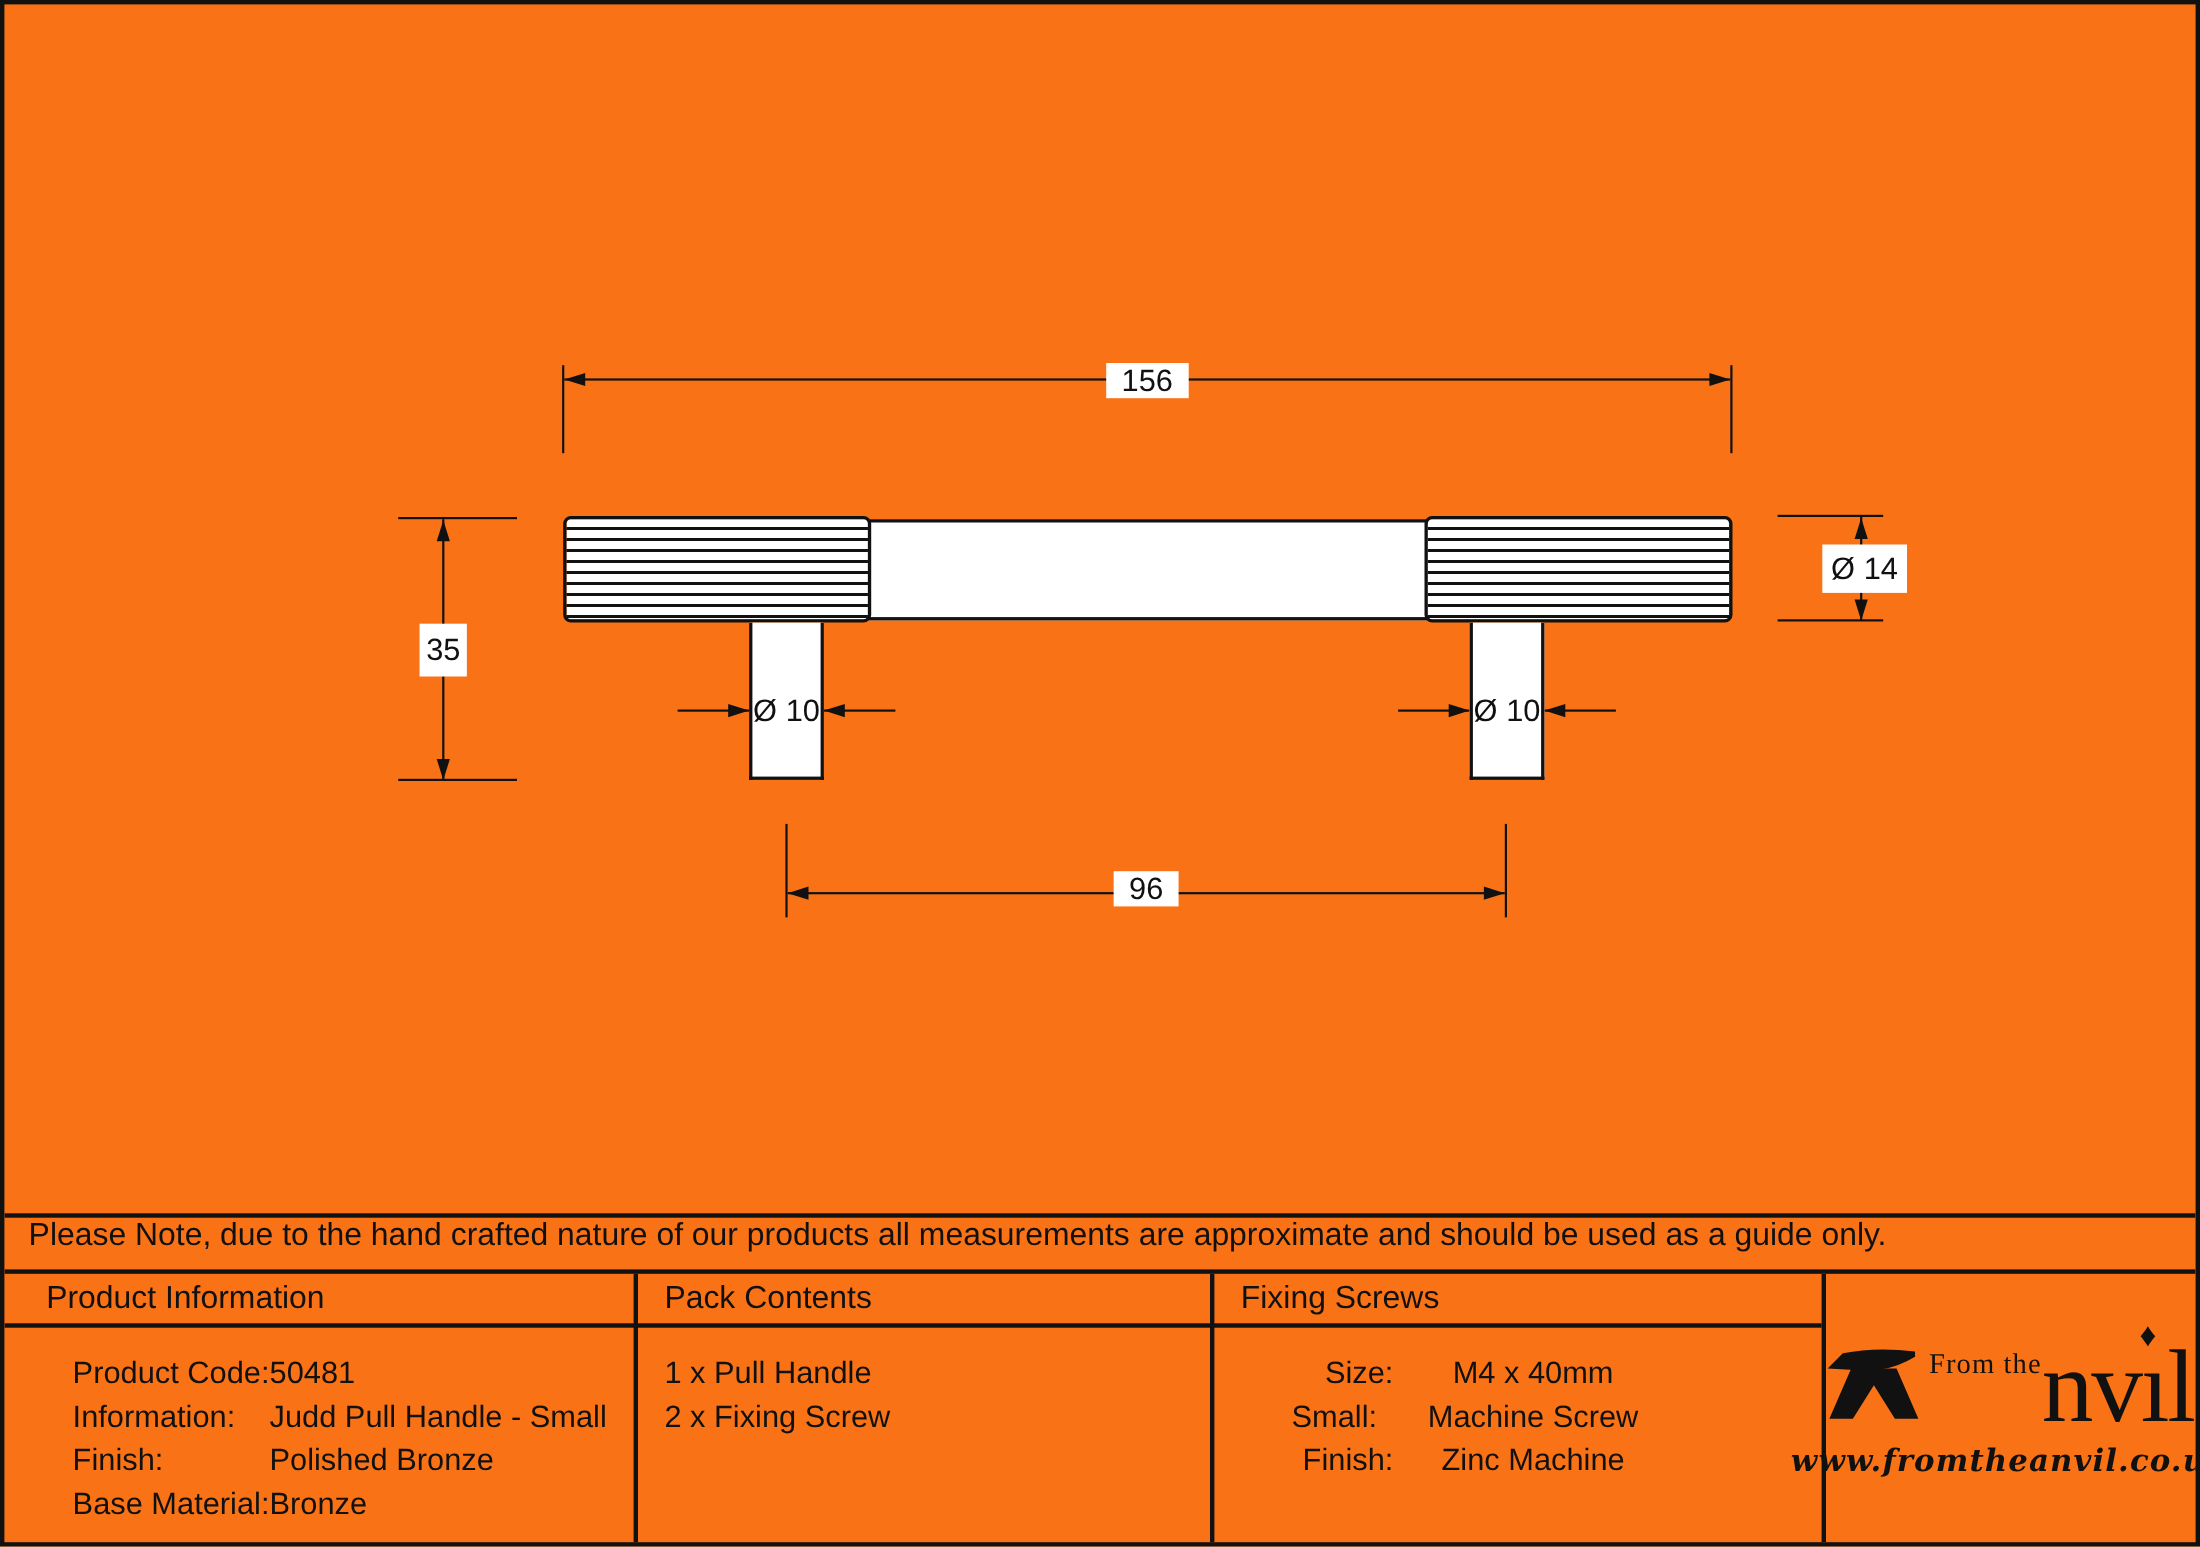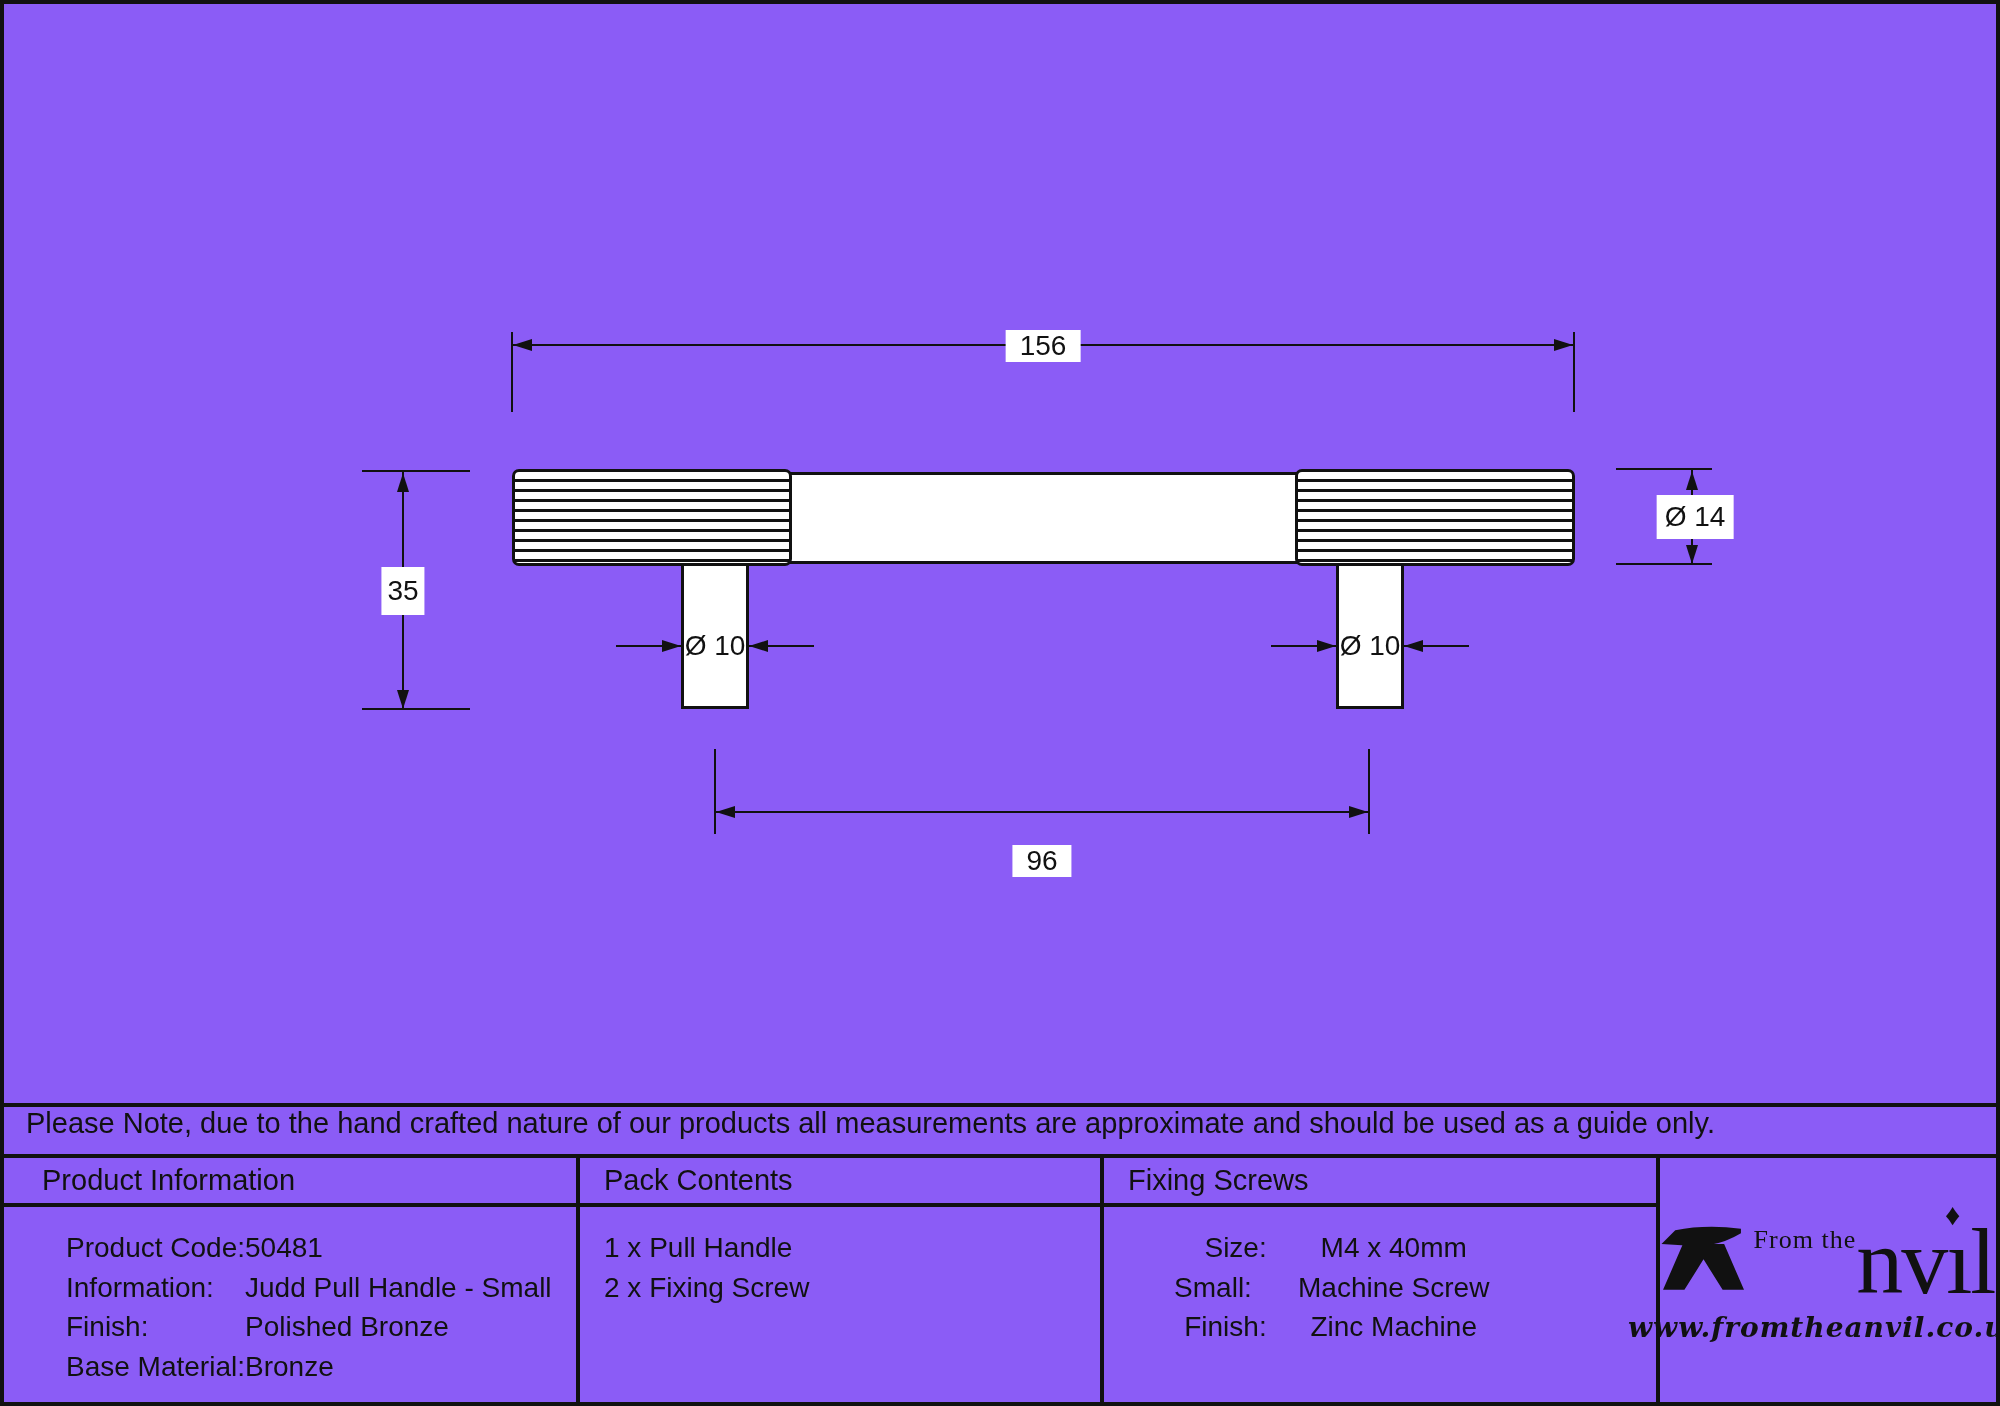--- a/index.html
+++ b/index.html
@@ -1,17 +1,17 @@
 <!DOCTYPE html>
 <html><head>
 <meta charset="utf-8">
 <style>
   html,body{margin:0;padding:0;background:#888;}
   .page{
-    position:relative;width:2000px;height:1406px;background:#8b5cf6;
+    position:relative;width:2000px;height:1406px;background:#f97316;
     border:4px solid #111;box-sizing:border-box;overflow:hidden;
     font-family:"Liberation Sans",sans-serif;color:#111;
   }
   
   .hline,.vline{position:absolute;background:#111;}
   .hline{height:2px;}
   .vline{width:2px;}
   .ah{position:absolute;width:0;height:0;}
   .ah.r{border-top:6px solid transparent;border-bottom:6px solid transparent;border-left:19px solid #111;}
   .ah.l{border-top:6px solid transparent;border-bottom:6px solid transparent;border-right:19px solid #111;}
@@ -107,21 +107,21 @@
     <div class="hline" style="left:1400px;top:641px;width:65px;"></div>
     <div class="ah r" style="left:1313px;top:636px;"></div>
     <div class="ah l" style="left:1400px;top:636px;"></div>
     <div class="dimlabel nobg" style="left:1366px;top:642px;">Ø 10</div>
 
     <div class="vline" style="left:710px;top:745px;height:85px;"></div>
     <div class="vline" style="left:1364px;top:745px;height:85px;"></div>
     <div class="hline" style="left:712px;top:807px;width:652px;"></div>
     <div class="ah l" style="left:712px;top:802px;"></div>
     <div class="ah r" style="left:1345px;top:802px;"></div>
-    <div class="dimlabel" style="left:1038px;top:857px;padding:0 14px;">96</div>
+    <div class="dimlabel" style="left:1038px;top:804px;padding:0 14px;">96</div>
   </div>
 
   <div class="note-band">
     <span>Please Note, due to the hand crafted nature of our products all measurements are approximate and should be used as a guide only.</span>
   </div>
 
   <div>
     <div class="col-div" style="left:572px;"></div>
     <div class="col-div" style="left:1096px;"></div>
     <div class="col-div" style="left:1652px;"></div>

